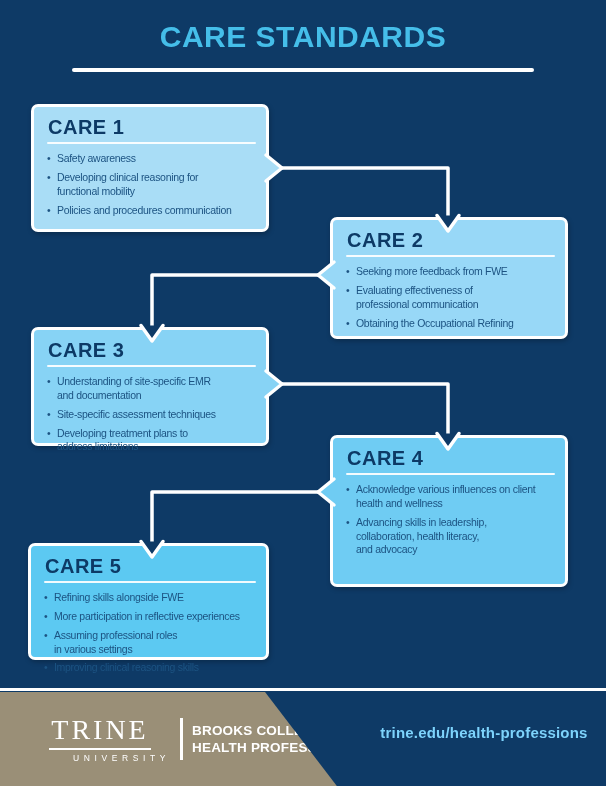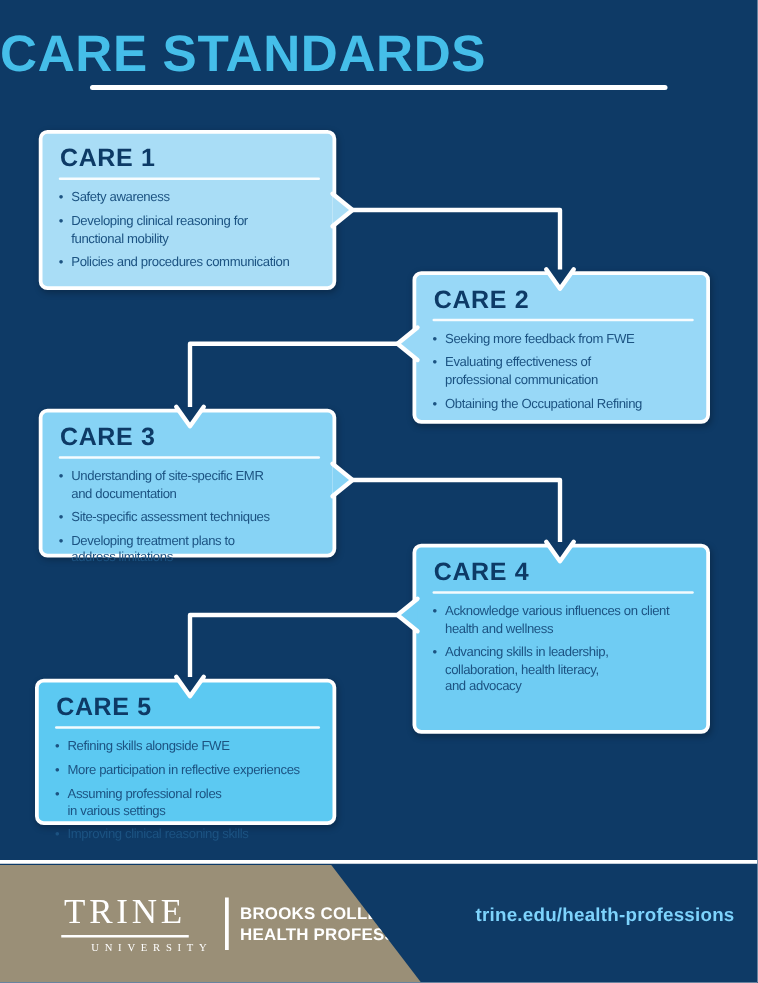--- a/index.html
+++ b/index.html
@@ -1,21 +1,21 @@
 <!DOCTYPE html>
 <html><head>
 <meta charset="utf-8">
 <style>
   html,body{margin:0;padding:0;}
   body{font-family:"Liberation Sans",sans-serif;}
   .page{position:relative;width:606px;height:786px;overflow:hidden;background:#0e3a66;}
 
   
-  .page-title{position:absolute;top:20px;left:0;width:100%;margin:0;
-    font-size:41px;font-weight:800;letter-spacing:.5px;color:#45bee9;}
+  .page-title{position:absolute;top:20px;left:0;width:100%;margin:0;text-align:center;
+    font-size:30px;font-weight:800;letter-spacing:.5px;color:#45bee9;}
   .title-underline{position:absolute;top:68px;left:72px;width:462px;height:3.5px;
     background:#fff;border-radius:2px;}
 
   
   .care-box{position:absolute;box-sizing:border-box;border:3px solid #fff;border-radius:7px;
     padding:9px 8px 6px 13px;box-shadow:1px 2px 5px rgba(0,0,0,.25);}
   .care-title{margin:0 0 3px 1px;font-size:20px;font-weight:800;letter-spacing:.5px;color:#0d3a66;}
   .care-rule{height:2px;background:rgba(255,255,255,.92);border-radius:1px;margin:0 2px 8px 0;}
   .bullet{position:relative;padding-left:10px;font-size:10.5px;letter-spacing:-.3px;
     line-height:1.32;color:#1c5382;white-space:pre-line;}
@@ -34,21 +34,21 @@
   .cline{fill:none;}
 
   
   .footer-sep{position:absolute;top:688px;left:0;width:100%;height:3px;background:#fff;}
   .footer-banner{position:absolute;top:692px;left:0;width:420px;height:94px;
     clip-path:polygon(0 0,63.1% 0,80.2% 100%,0 100%);
     display:flex;align-items:center;padding-left:30px;box-sizing:border-box;}
   .logo{display:flex;flex-direction:column;align-items:center;text-align:center;}
   .logo-word{font-family:"Liberation Serif",serif;font-size:28px;line-height:1;color:#fff;
     letter-spacing:3px;padding:0 2px 4px 2px;border-bottom:2px solid #fff;}
-  .logo-sub{font-family:Liberation Serif, serif;font-size:8.5px;color:#fff;
+  .logo-sub{font-family:Liberation Sans, sans-serif;font-size:8.5px;color:#fff;
     letter-spacing:4.6px;margin-top:3px;text-indent:2px;margin-left:41px;}
   .logo-divider{width:3px;height:42px;background:#fff;margin:0 0 0 10px;}
   .college{margin-left:9px;font-size:13.5px;font-weight:700;line-height:1.26;
     letter-spacing:.2px;color:#fff;}
   .footer-url{position:absolute;top:724px;left:376px;width:216px;text-align:center;
     font-size:15px;font-weight:700;letter-spacing:.2px;color:#7dd3fc;}
 </style>
 </head>
 <body>
 

